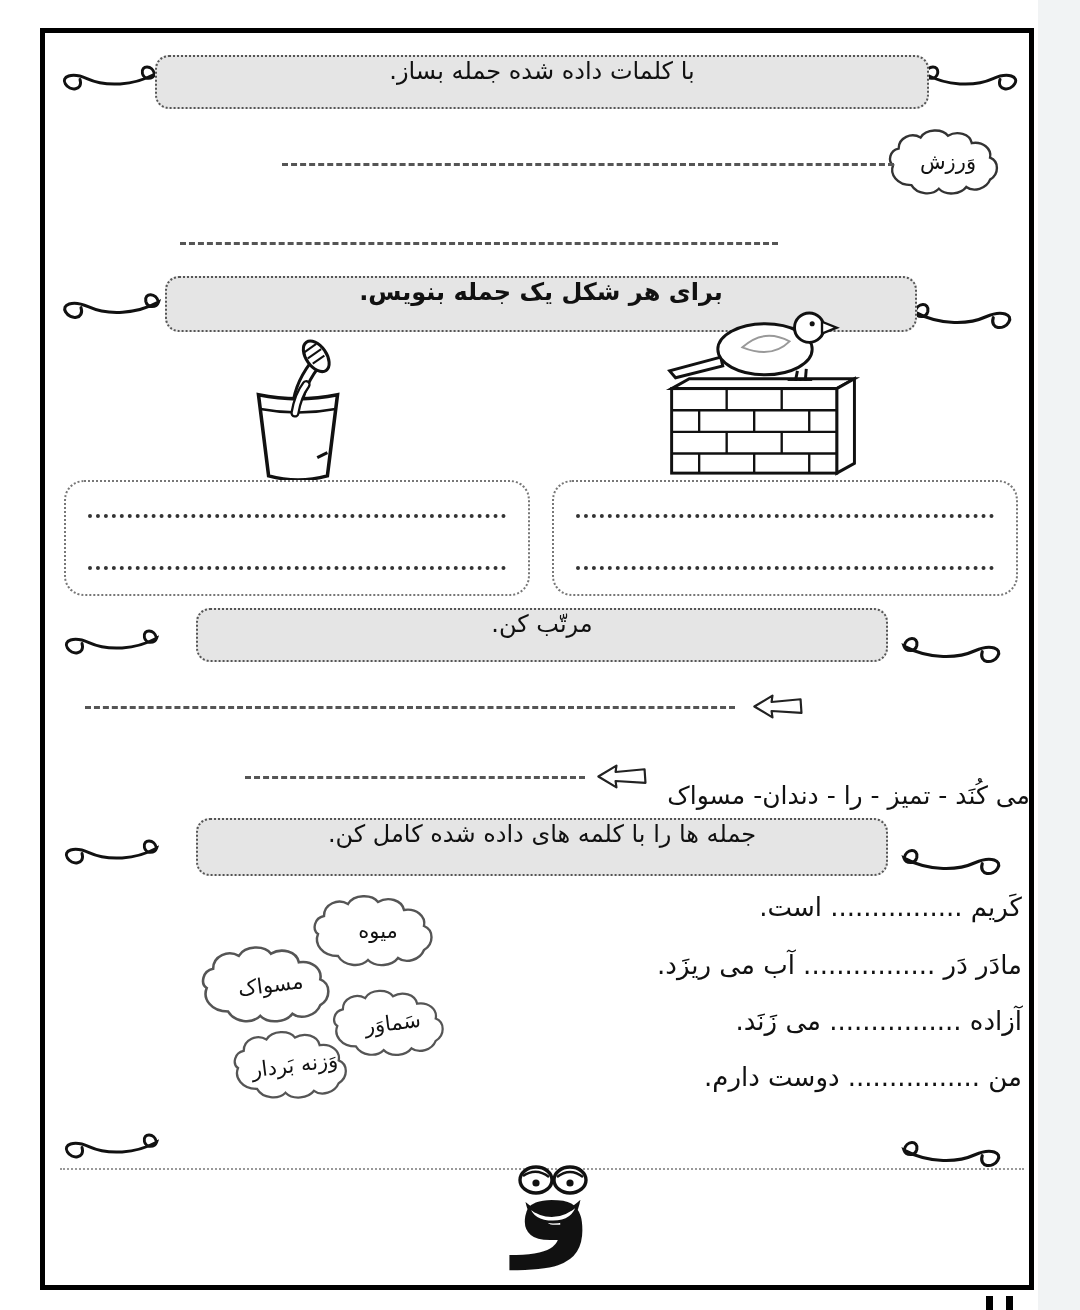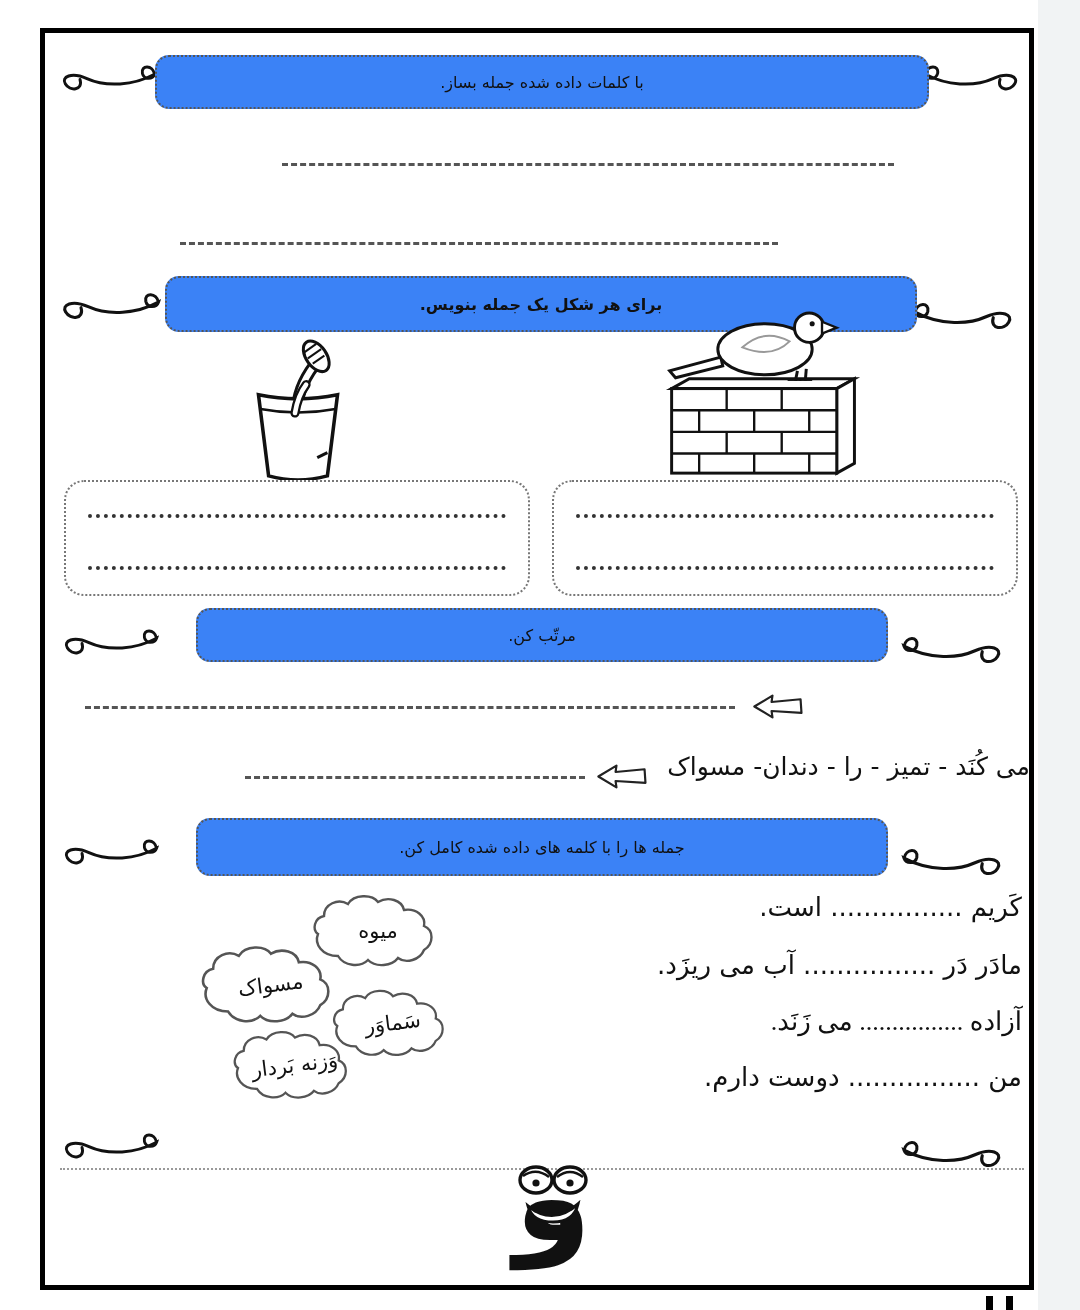--- a/index.html
+++ b/index.html
@@ -1,22 +1,22 @@
 <!DOCTYPE html>
 <html lang="fa"><head>
 <meta charset="utf-8">
 <style>
   html,body{margin:0;padding:0;background:#fff;}
   .stage{position:relative;width:1080px;height:1310px;background:#ffffff;overflow:hidden;
          font-family:"DejaVu Sans",sans-serif;color:#111;}
   .edge{position:absolute;background:#f1f3f4;}
   .frame{position:absolute;left:40px;top:28px;width:984px;height:1252px;border:5px solid #000;}
-  .hdr{position:absolute;border:2px dotted #555;border-radius:14px;background:#3b82f6;
-       display:flex;align-items:center;justify-content:center;direction:rtl;
-       font-size:16px;letter-spacing:0;}
+  .hdr{position:absolute;border:2px dotted #555;border-radius:14px;background:#e5e5e5;
+       display:flex;justify-content:center;direction:rtl;
+       font-size:24px;letter-spacing:0;}
   .flour{position:absolute;}
   .flour svg{width:100%;height:100%;}
   .flip{transform:scaleX(-1);}
   .cloud{position:absolute;}
   .cloud svg{position:absolute;left:0;top:0;width:100%;height:100%;}
   .cloud-word{position:absolute;inset:0;display:flex;align-items:center;justify-content:center;
               direction:rtl;font-size:21px;padding-bottom:6px;}
   .tilt{transform:rotate(-7deg);}
   .dash-line{position:absolute;height:0;border-top:3px dashed #555;}
   .ans-box{position:absolute;border:2px dotted #777;border-radius:20px;background:#fff;}
@@ -45,20 +45,26 @@
   </div>
   <div class="flour flip" style="left:922px;top:56px;width:104px;height:40px;">
     <svg viewBox="0 0 120 44">
         <path d="M116,20 C114,9 100,9 102,19 C104,27 114,26 116,20 C92,33 60,35 38,25 C20,17 8,23 13,31 C18,40 34,39 30,26" fill="none" stroke="#111" stroke-width="3.4" stroke-linecap="round"></path>
       </svg>
   </div>
   <div class="hdr" style="left:155px;top:55px;width:770px;height:50px;">
     <span>با کلمات داده شده جمله بساز.</span>
   </div>
 
+  <div class="cloud" style="left:884px;top:126px;width:128px;height:78px;">
+    <svg viewBox="0 0 140 80">
+        <path d="M30,62 C14,62 6,50 10,40 C4,36 6,24 16,22 C16,10 30,4 40,10 C46,0 64,0 70,8 C80,2 94,6 96,16 C108,14 118,22 116,32 C126,36 126,50 116,56 C112,66 98,70 90,64 C84,72 68,74 60,66 C52,74 36,72 30,62 Z" fill="#fff" stroke="#333" stroke-width="2.6"></path>
+      </svg>
+    <span class="cloud-word">وَرزش</span>
+  </div>
   <div class="dash-line" style="left:282px;top:163px;width:612px;"></div>
 
   <div class="dash-line" style="left:180px;top:242px;width:598px;"></div>
 
   <div class="flour" style="left:54px;top:284px;width:108px;height:40px;">
     <svg viewBox="0 0 120 44">
         <path d="M116,20 C114,9 100,9 102,19 C104,27 114,26 116,20 C92,33 60,35 38,25 C20,17 8,23 13,31 C18,40 34,39 30,26" fill="none" stroke="#111" stroke-width="3.4" stroke-linecap="round"></path>
       </svg>
   </div>
   <div class="flour flip" style="left:908px;top:294px;width:116px;height:40px;">
@@ -142,21 +148,21 @@
     <span>مرتّب کن.</span>
   </div>
 
   <div class="arrow" style="left:748px;top:692px;width:58px;height:30px;">
     <svg viewBox="0 0 64 32">
         <path d="M7,16 L27,4 L26,11 L58,8 L59,23 L26,21 L27,28 Z" fill="#fff" stroke="#222" stroke-width="2.4" stroke-linejoin="round"></path>
       </svg>
   </div>
   <div class="dash-line" style="left:85px;top:706px;width:650px;"></div>
 
-  <div class="arr-text" style="right:50px;top:752px;">می کُنَد - تمیز - را - دندان- مسواک</div>
+  <div class="arr-text" style="right:50px;top:781px;">می کُنَد - تمیز - را - دندان- مسواک</div>
   <div class="arrow" style="left:592px;top:762px;width:58px;height:30px;">
     <svg viewBox="0 0 64 32">
         <path d="M7,16 L27,4 L26,11 L58,8 L59,23 L26,21 L27,28 Z" fill="#fff" stroke="#222" stroke-width="2.4" stroke-linejoin="round"></path>
       </svg>
   </div>
   <div class="dash-line" style="left:245px;top:776px;width:340px;"></div>
 
   <div class="flour" style="left:56px;top:830px;width:104px;height:40px;">
     <svg viewBox="0 0 120 44">
         <path d="M116,20 C114,9 100,9 102,19 C104,27 114,26 116,20 C92,33 60,35 38,25 C20,17 8,23 13,31 C18,40 34,39 30,26" fill="none" stroke="#111" stroke-width="3.4" stroke-linecap="round"></path>
@@ -191,21 +197,21 @@
   </div>
   <div class="cloud" style="left:210px;top:1030px;width:170px;height:76px;">
     <svg viewBox="0 0 140 80">
         <path d="M30,62 C14,62 6,50 10,40 C4,36 6,24 16,22 C16,10 30,4 40,10 C46,0 64,0 70,8 C80,2 94,6 96,16 C108,14 118,22 116,32 C126,36 126,50 116,56 C112,66 98,70 90,64 C84,72 68,74 60,66 C52,74 36,72 30,62 Z" fill="#fff" stroke="#555" stroke-width="2.4"></path>
       </svg>
     <span class="cloud-word tilt">وَزنه بَردار</span>
   </div>
 
   <div class="sentence" style="right:58px;top:892px;">کَریم ................ است.</div>
   <div class="sentence" style="right:58px;top:950px;">مادَر دَر ................ آب می ریزَد.</div>
-  <div class="sentence" style="right:58px;top:1006px;font-family:Liberation Serif, serif;">آزاده ................ می زَنَد.</div>
+  <div class="sentence" style="right:58px;top:1006px;">آزاده ................ می زَنَد.</div>
   <div class="sentence" style="right:58px;top:1062px;">من ................ دوست دارم.</div>
 
   <div class="flour" style="left:56px;top:1124px;width:104px;height:40px;">
     <svg viewBox="0 0 120 44">
         <path d="M116,20 C114,9 100,9 102,19 C104,27 114,26 116,20 C92,33 60,35 38,25 C20,17 8,23 13,31 C18,40 34,39 30,26" fill="none" stroke="#111" stroke-width="3.4" stroke-linecap="round"></path>
       </svg>
   </div>
   <div class="flour flip" style="left:886px;top:1132px;width:138px;height:40px;">
     <svg viewBox="0 0 120 44">
         <path d="M116,20 C114,9 100,9 102,19 C104,27 114,26 116,20 C92,33 60,35 38,25 C20,17 8,23 13,31 C18,40 34,39 30,26" fill="none" stroke="#111" stroke-width="3.4" stroke-linecap="round"></path>

